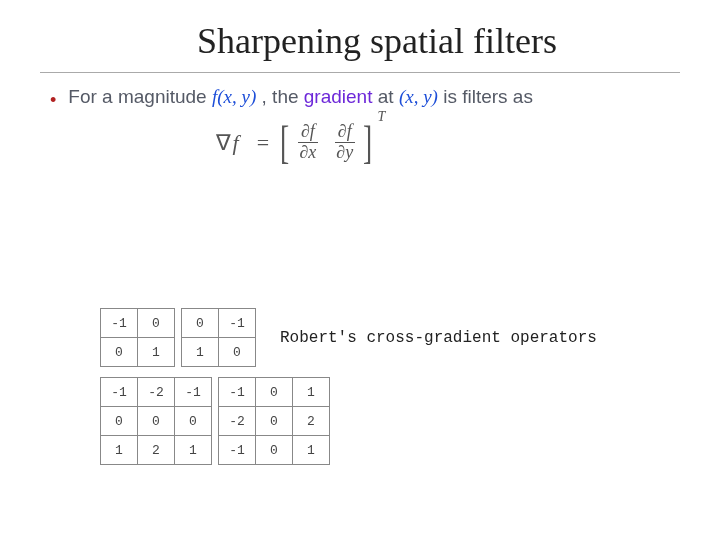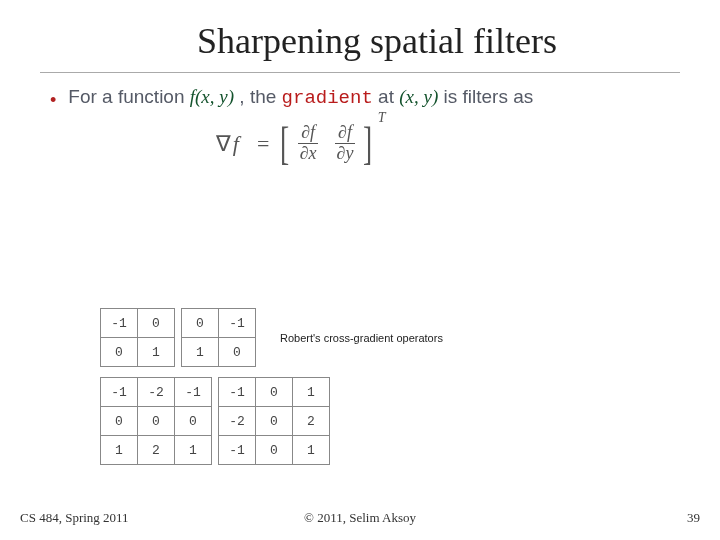--- a/index.html
+++ b/index.html
@@ -45,25 +45,24 @@
   .bullet-dot {
     color: #b22222;
     font-size: 18px;
     margin-right: 12px;
     margin-top: 4px;
     line-height: 1.5;
   }
   .math-inline {
     font-family: "Times New Roman", serif;
     font-style: italic;
-    color: #14532d;
+    color: #1d4ed8;
   }
   .keyword {
-    color: #b91c1c;
-    font-family: Liberation Mono, monospace;
+    color: #6d28d9;
   }
   .formula-wrap {
     text-align: center;
     margin: 8px 0 8px 0;
   }
   .formula {
     display: inline-flex;
     align-items: center;
     font-family: "Times New Roman", serif;
     color: #555;
@@ -126,22 +125,22 @@
     display: flex;
     align-items: center;
     margin-bottom: 10px;
   }
   .kernel-pair {
     display: flex;
     gap: 6px;
     margin-right: 24px;
   }
   .kernel-label {
-    font-family: Liberation Sans, sans-serif;
-    font-size: 11px;
+    font-family: Liberation Mono, monospace;
+    font-size: 16px;
     color: #222;
   }
   table.kernel {
     border-collapse: collapse;
     font-family: "Courier New", monospace;
     font-size: 13px;
     color: #444;
   }
   table.kernel td {
     border: 1px solid #888;
@@ -174,21 +173,21 @@
 
 <div class="slide">
 
   <div class="title">Sharpening spatial filters</div>
   <hr class="hr">
 
   <div class="body">
     <div class="bullet-row">
       <div class="bullet-dot">•</div>
       <div>
-        <span>For a function </span>
+        <span>For a magnitude </span>
         <span class="math-inline">f(x, y)</span>
         <span>, the </span>
         <span class="keyword">gradient</span>
         <span> at </span>
         <span class="math-inline">(x, y)</span>
         <span> is filters as</span>
 
         <div class="formula-wrap">
           <span class="formula">
             <span class="nabla">∇</span>
@@ -284,19 +283,14 @@
                 <td>0</td>
                 <td>1</td>
               </tr>
         </tbody>
           </table>
       </div>
     </div>
 
   </div>
 
-  <div class="footer">
-    <div class="fl">CS 484, Spring 2011</div>
-    <div class="fc">© 2011, Selim Aksoy</div>
-    <div class="fr">39</div>
-  </div>
 
 </div>
 
 </body></html>

